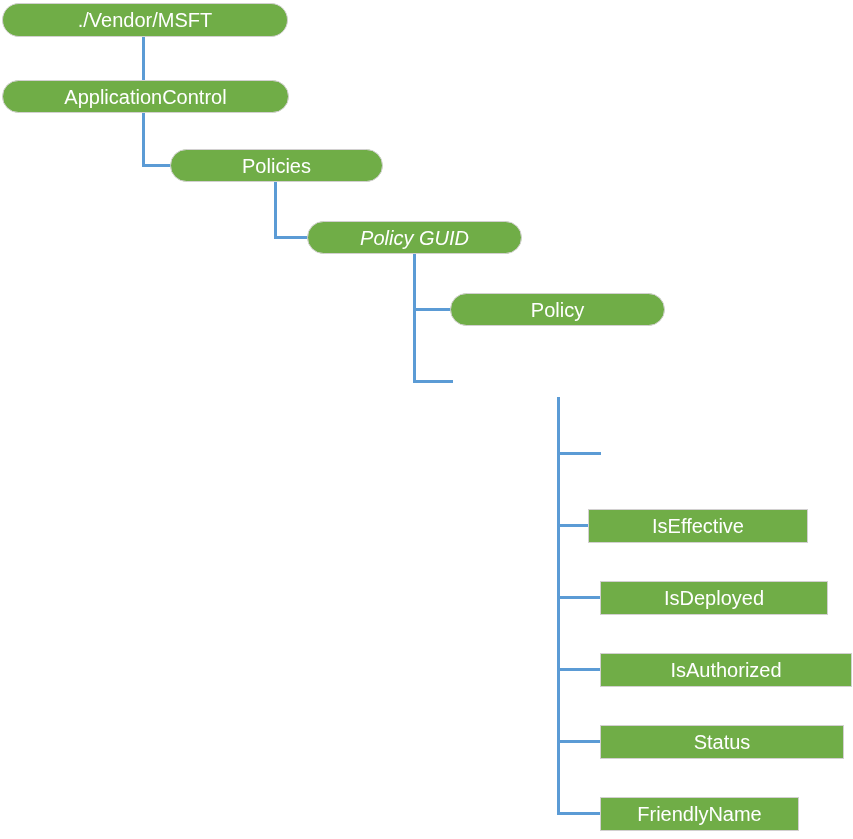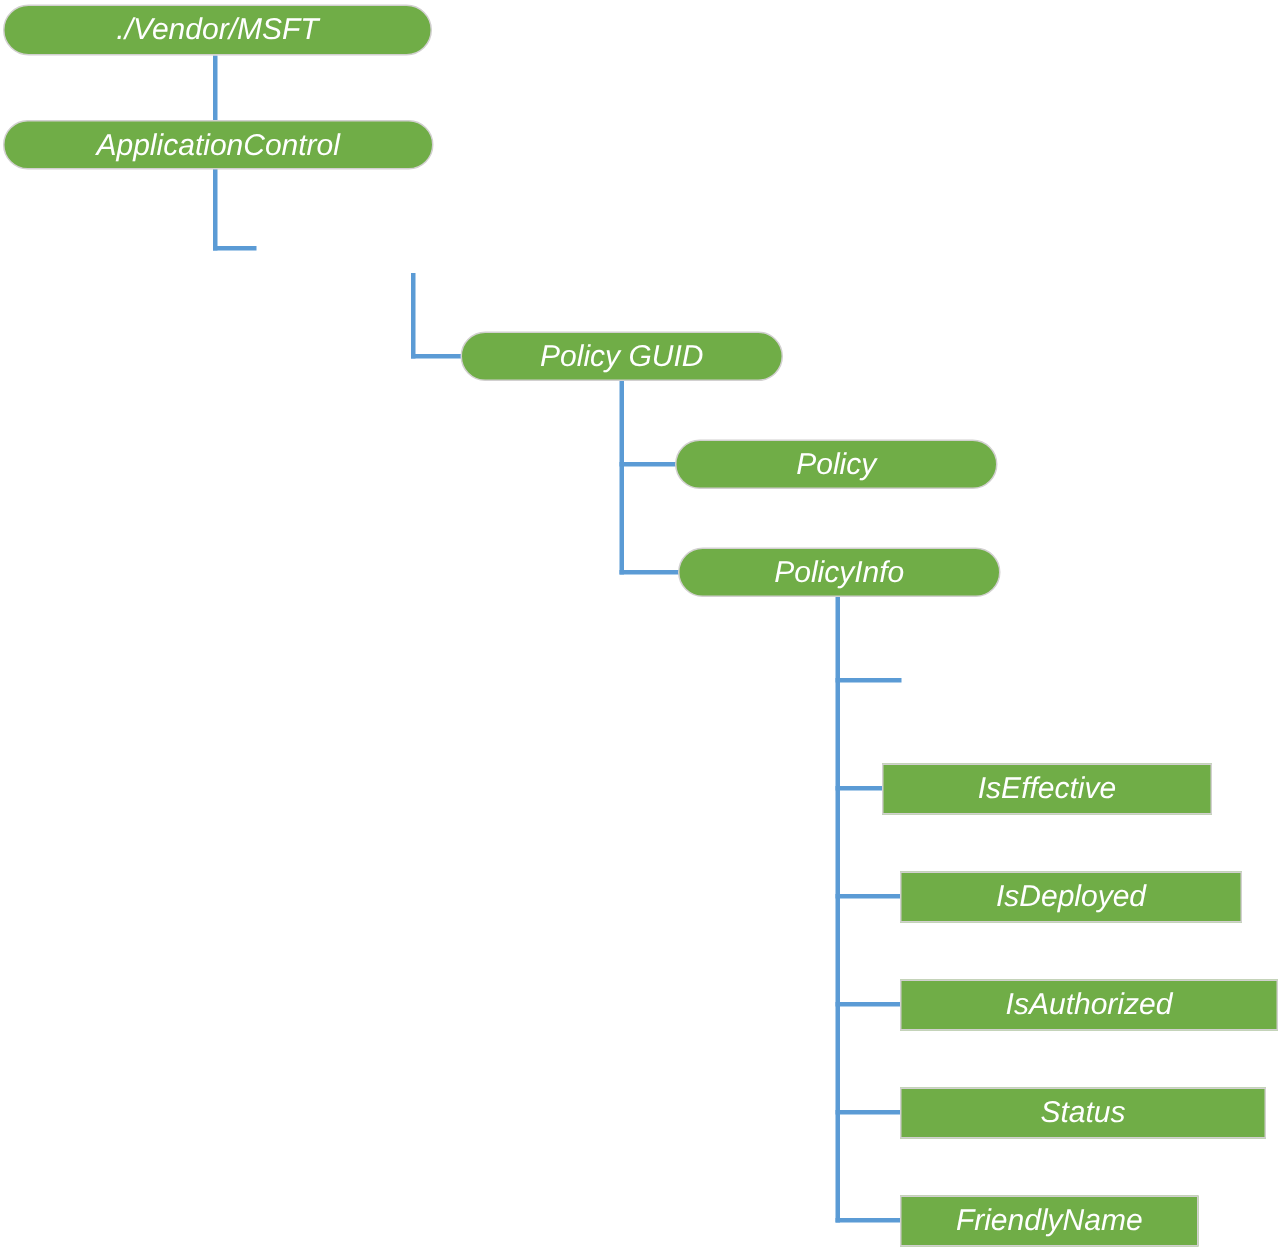--- a/index.html
+++ b/index.html
@@ -21,21 +21,20 @@
     background: var(--node-fill, #70AD47);
     border: 1px solid #d2d0d0;
     color: var(--node-text, #ffffff);
     font-size: 20px;
     line-height: 1;
     display: flex;
     align-items: center;
     justify-content: center;
     white-space: nowrap;
     height: 34px;
-    font-style: italic;
   }
   .node.pill   { border-radius: 17px; }
   .node.h33    { height: 33px; }
   .node.italic { font-style: italic; text-align: right; }
   .conn {
     position: absolute;
     background: var(--conn-color, #5B9BD5);
   }
   .conn.v { width: 3px; }
   .conn.h { height: 3px; }
@@ -60,23 +59,23 @@
   <div class="conn v" style="left:557px; top:397px; height:418px;"></div>
   <div class="conn h" style="left:557px; top:452px; width:44px;"></div>
   <div class="conn h" style="left:557px; top:524px; width:44px;"></div>
   <div class="conn h" style="left:557px; top:596px; width:44px;"></div>
   <div class="conn h" style="left:557px; top:668px; width:44px;"></div>
   <div class="conn h" style="left:557px; top:740px; width:44px;"></div>
   <div class="conn h" style="left:557px; top:812px; width:44px;"></div>
 
   <div class="node pill" style="left:2px;   top:3px;   width:286px;">./Vendor/MSFT</div>
   <div class="node pill h33" style="left:2px;   top:80px;  width:287px;">ApplicationControl</div>
+  <div class="node pill h33" style="left:170px; top:149px; width:213px;">Policies</div>
   <div class="node pill h33 italic" style="left:307px; top:221px; width:215px;">Policy GUID</div>
   <div class="node pill h33" style="left:450px; top:293px; width:215px;">Policy</div>
-  <div class="node pill h33" style="left:452px; top:365px; width:215px;">PolicyInfo</div>
 
   <div class="node rect" style="left:588px; top:509px; width:220px;">IsEffective</div>
   <div class="node rect" style="left:600px; top:581px; width:228px;">IsDeployed</div>
   <div class="node rect" style="left:600px; top:653px; width:252px;">IsAuthorized</div>
   <div class="node rect" style="left:600px; top:725px; width:244px;">Status</div>
   <div class="node rect" style="left:600px; top:797px; width:199px;">FriendlyName</div>
 
 </div>
 
 </body></html>

